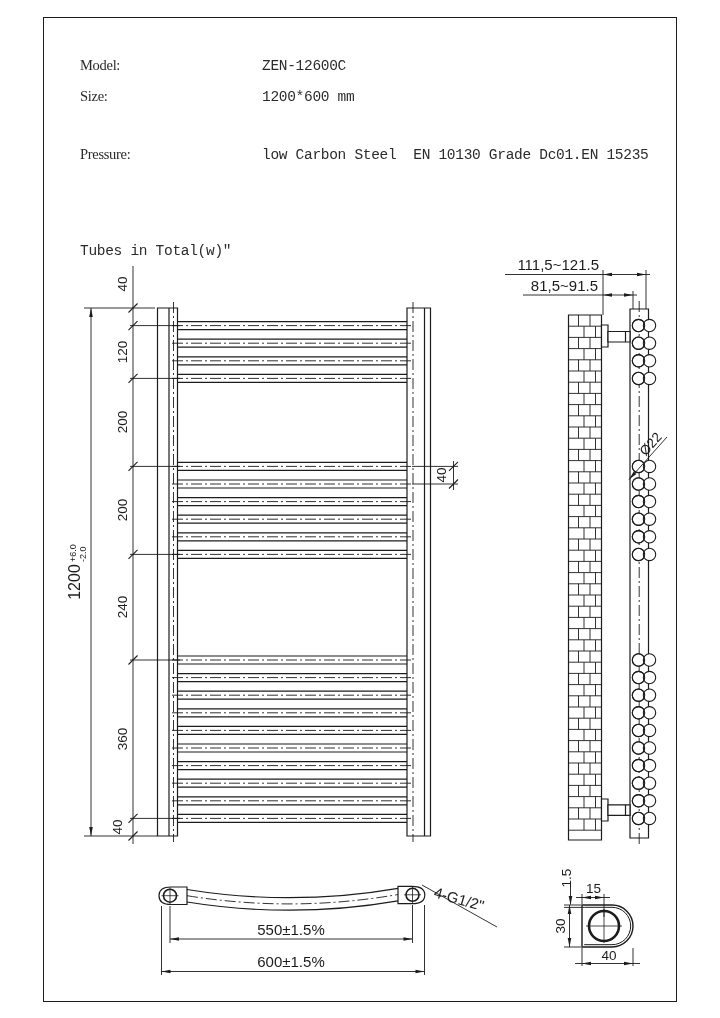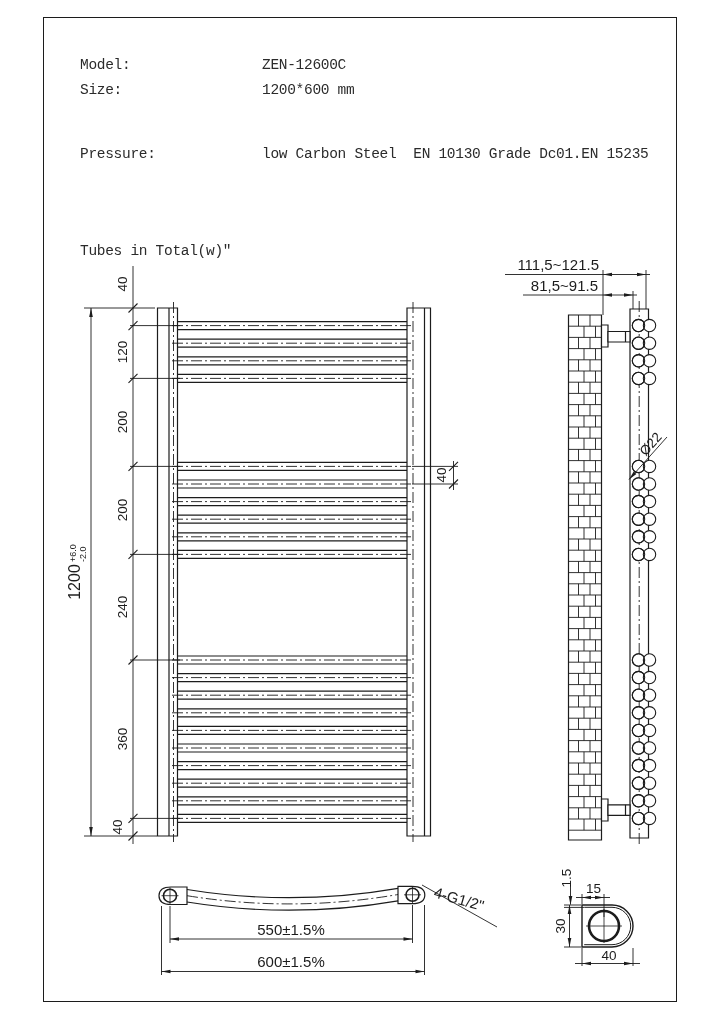--- a/index.html
+++ b/index.html
@@ -4,35 +4,35 @@
 <style>
   html,body{margin:0;padding:0;background:#ffffff;}
   body{width:720px;height:1018px;position:relative;overflow:hidden;
        font-family:"Liberation Sans",sans-serif;}
   #page-border{position:absolute;left:43px;top:17px;width:634px;height:985px;
        border:1.6px solid #1c1c1c;box-sizing:border-box;}
   #spec-block{position:absolute;left:0;top:0;width:720px;
        font-family:"Liberation Mono","DejaVu Sans Mono",monospace;
        color:#2b2b2b;font-size:14.5px;letter-spacing:-0.3px;white-space:pre;}
   .spec-line{position:absolute;left:80px;}
-  .spec-label{display:inline-block;width:182px;}
+  .spec-label{display:inline-block;width:182px;font-family:Liberation Serif, serif;}
   #drawing{position:absolute;left:0;top:0;}
   text{fill:#1c1c1c;font-family:"Liberation Sans",sans-serif;}
   .dim-txt{font-size:13.5px;}
   .dim-txt-lg{font-size:15px;}
   line,path,rect,circle{vector-effect:non-scaling-stroke;}
 </style>
 </head>
 <body>
 
 <div id="page-border"></div>
 
 <div id="spec-block">
   <div class="spec-line" style="top:57px"><span class="spec-label">Model:</span><span>ZEN-12600C</span></div>
-  <div class="spec-line" style="top:82px"><span class="spec-label">Size:</span><span>1200*600 mm</span></div>
+  <div class="spec-line" style="top:88px"><span class="spec-label">Size:</span><span>1200*600 mm</span></div>
   <div class="spec-line" style="top:146px"><span class="spec-label">Pressure:</span><span>low Carbon Steel  EN 10130 Grade Dc01.EN 15235</span></div>
   <div class="spec-line" style="top:243px">Tubes in Total(w)″</div>
 </div>
 
 <svg id="drawing" width="720" height="1018" viewBox="0 0 720 1018" stroke-linecap="butt" fill="none">
 
   <g stroke="#1c1c1c" stroke-width="1.2">
 
     <rect x="157.5" y="308" width="20" height="528"></rect>
     <line x1="169" y1="308" x2="169" y2="836"></line>

